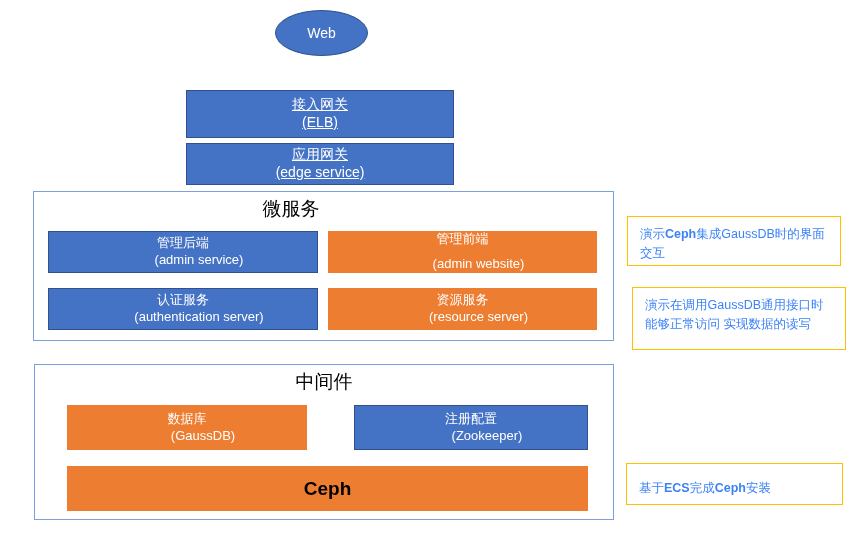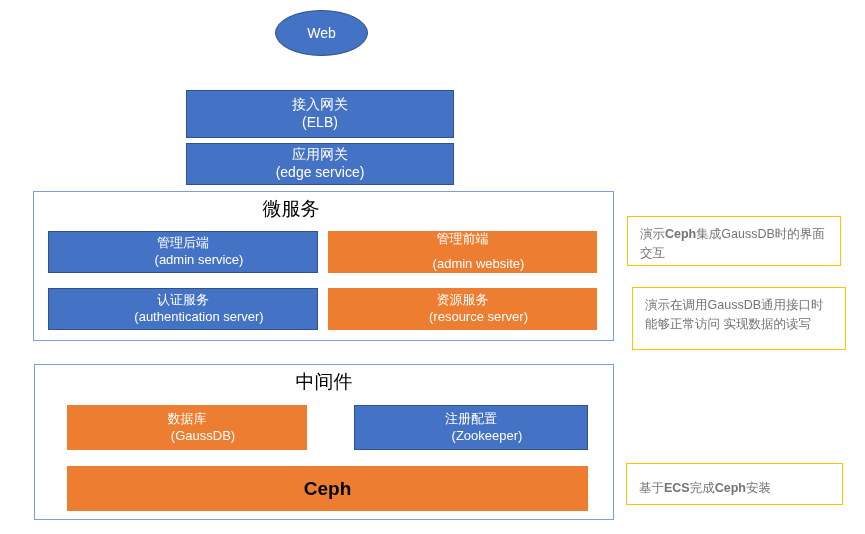--- a/index.html
+++ b/index.html
@@ -37,20 +37,21 @@
   
   .gw-bar {
     background: #4472C4;
     border: 1px solid #2F528F;
     color: #ffffff;
     display: flex;
     flex-direction: column;
     align-items: center;
     justify-content: center;
     line-height: 1.28;
+    text-decoration: underline;
   }
   .gw-bar .cn { font-size: 14px; }
   .gw-bar .en { font-size: 14px; }
 
   #gw-elb  { left: 186px; top: 90px;  width: 268px; height: 48px; }
   #gw-edge { left: 186px; top: 143px; width: 268px; height: 42px; }
 
   
   .group-box {
     background: #ffffff;
@@ -99,21 +100,21 @@
   #tile-ceph .ceph-label {
     color: #000000;
     font-size: 19px;
     font-weight: bold;
   }
 
   
   .note {
     background: #ffffff;
     border: 1.5px solid #FFC000;
-    color: #737373;
+    color: #3b82f6;
     font-size: 12.5px;
     line-height: 1.5;
     padding: 8px 10px 6px 12px;
   }
   .note b { font-weight: bold; }
 
   #note-1 { left: 627px; top: 216px; width: 214px; height: 50px; }
   #note-2 { left: 632px; top: 287px; width: 214px; height: 63px; }
   #note-3 { left: 626px; top: 463px; width: 217px; height: 42px;
             display: flex; align-items: flex-end; }

